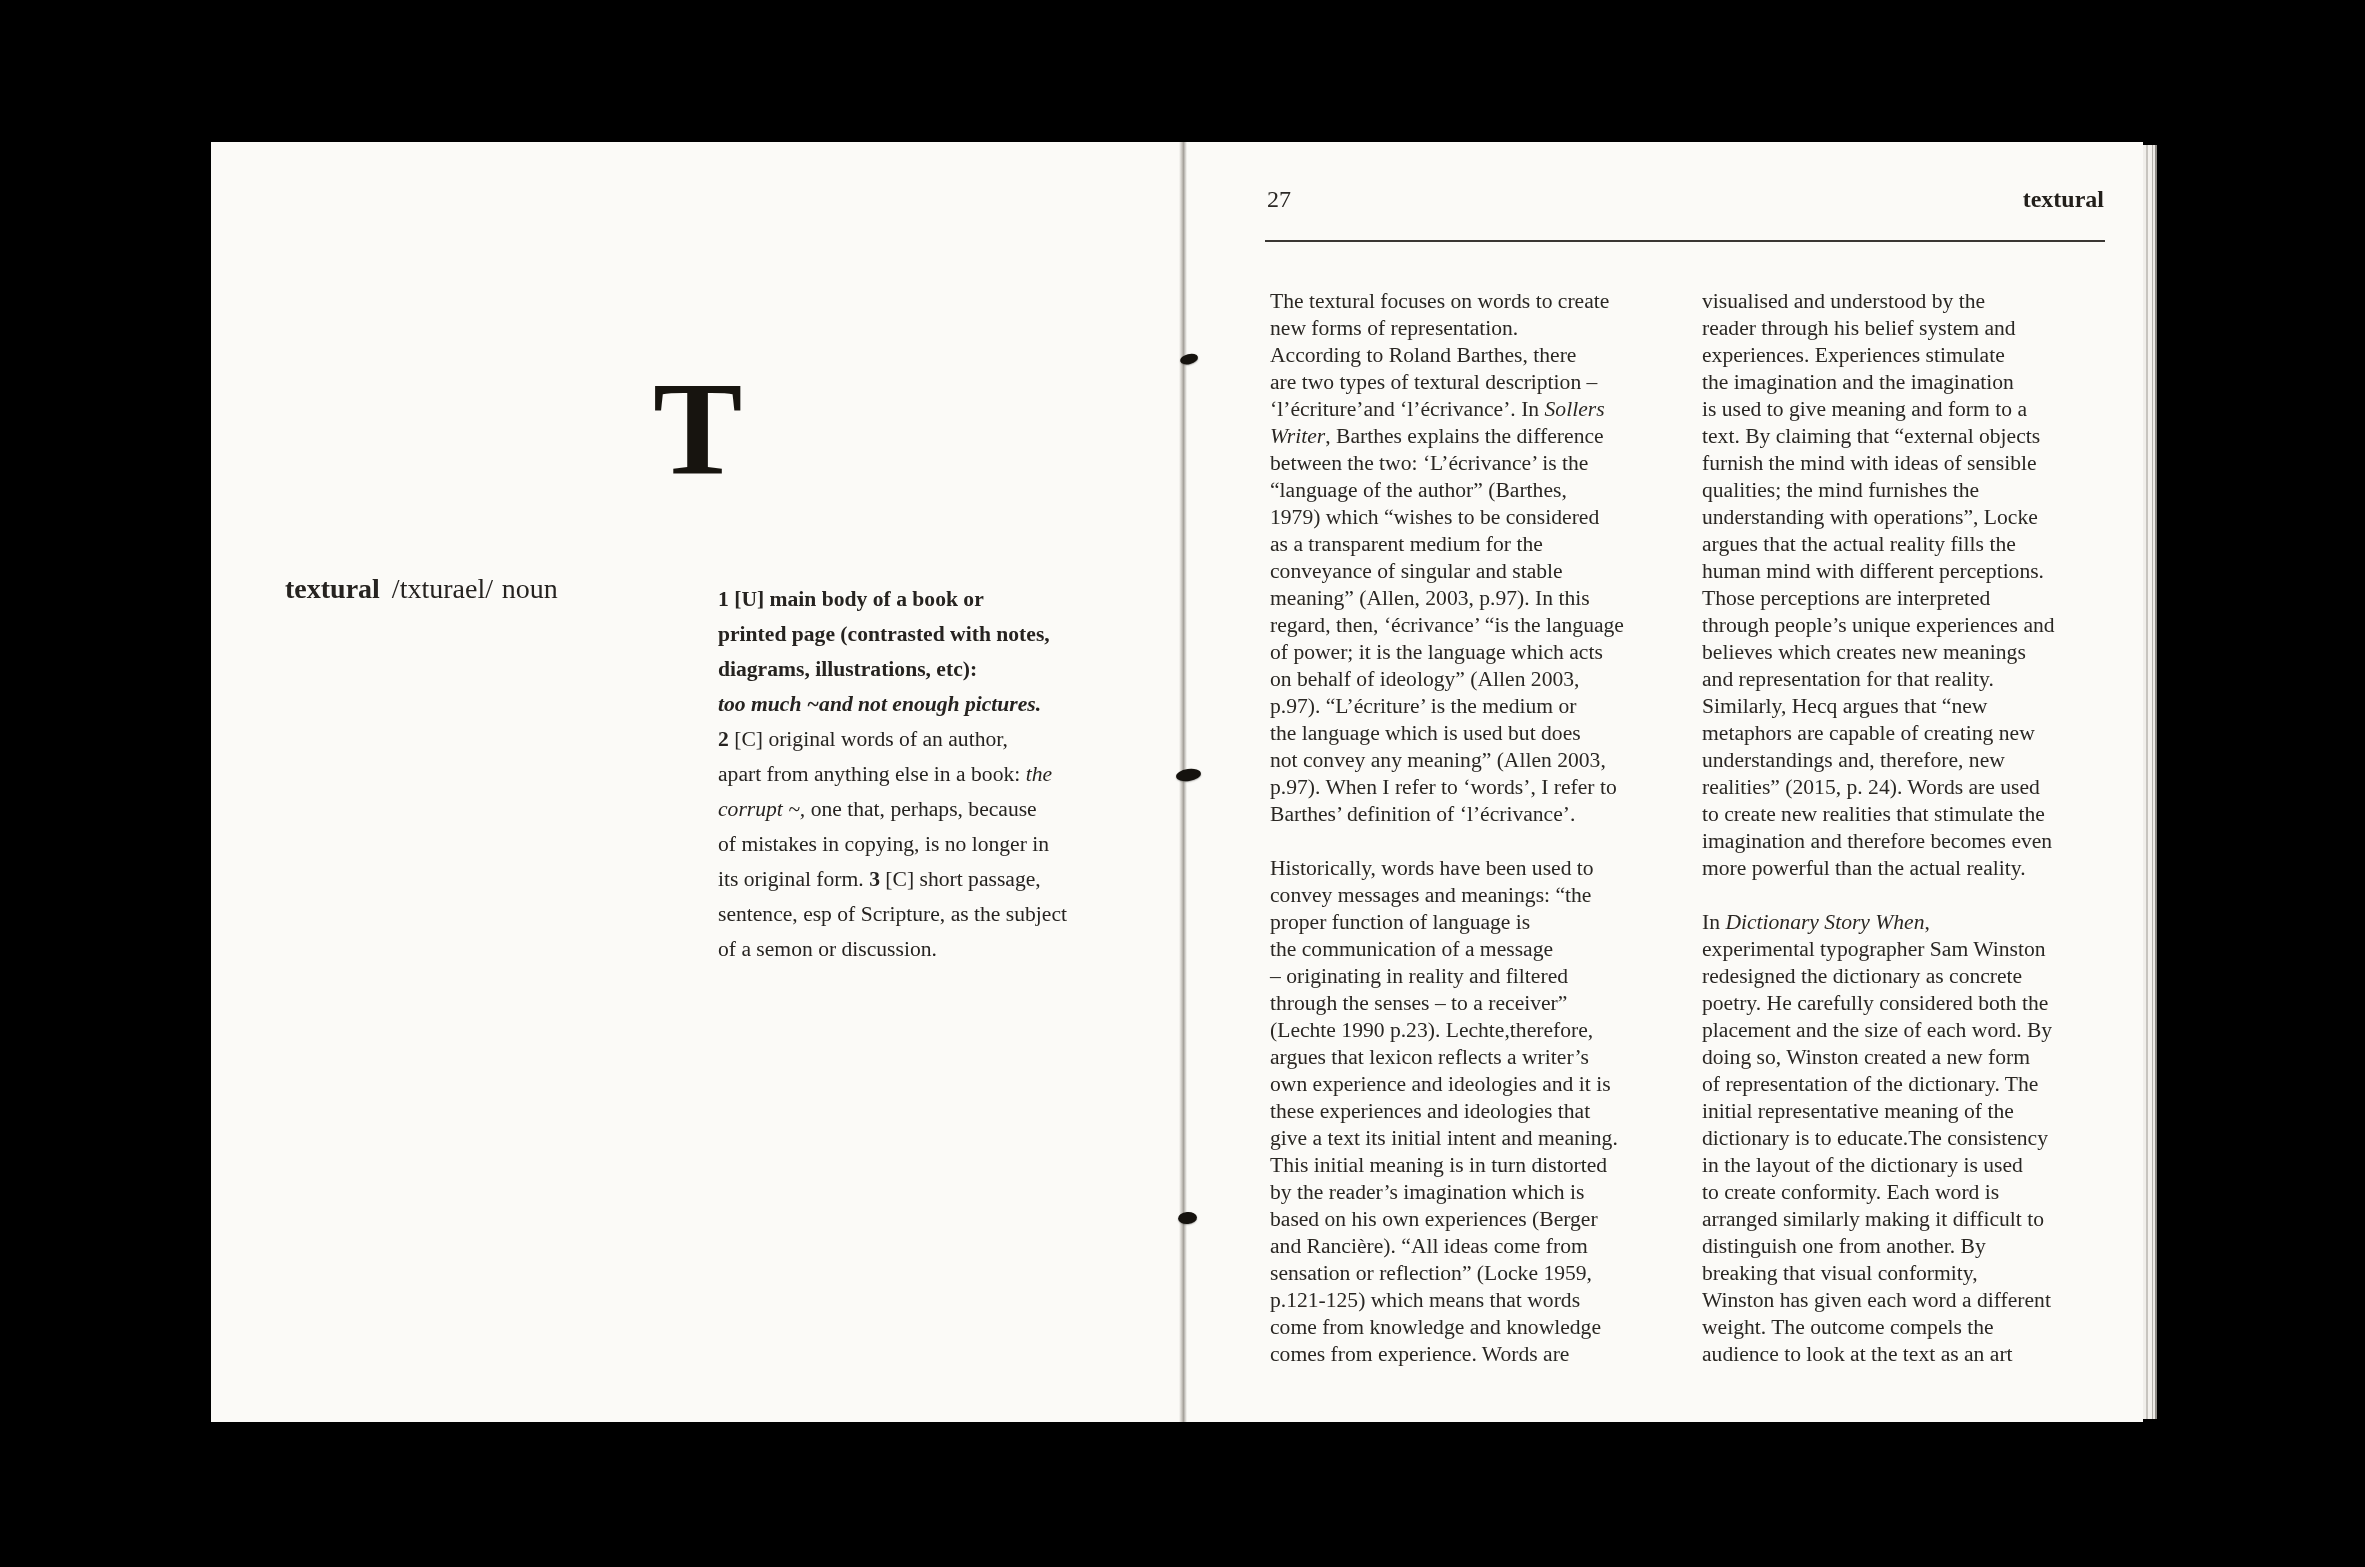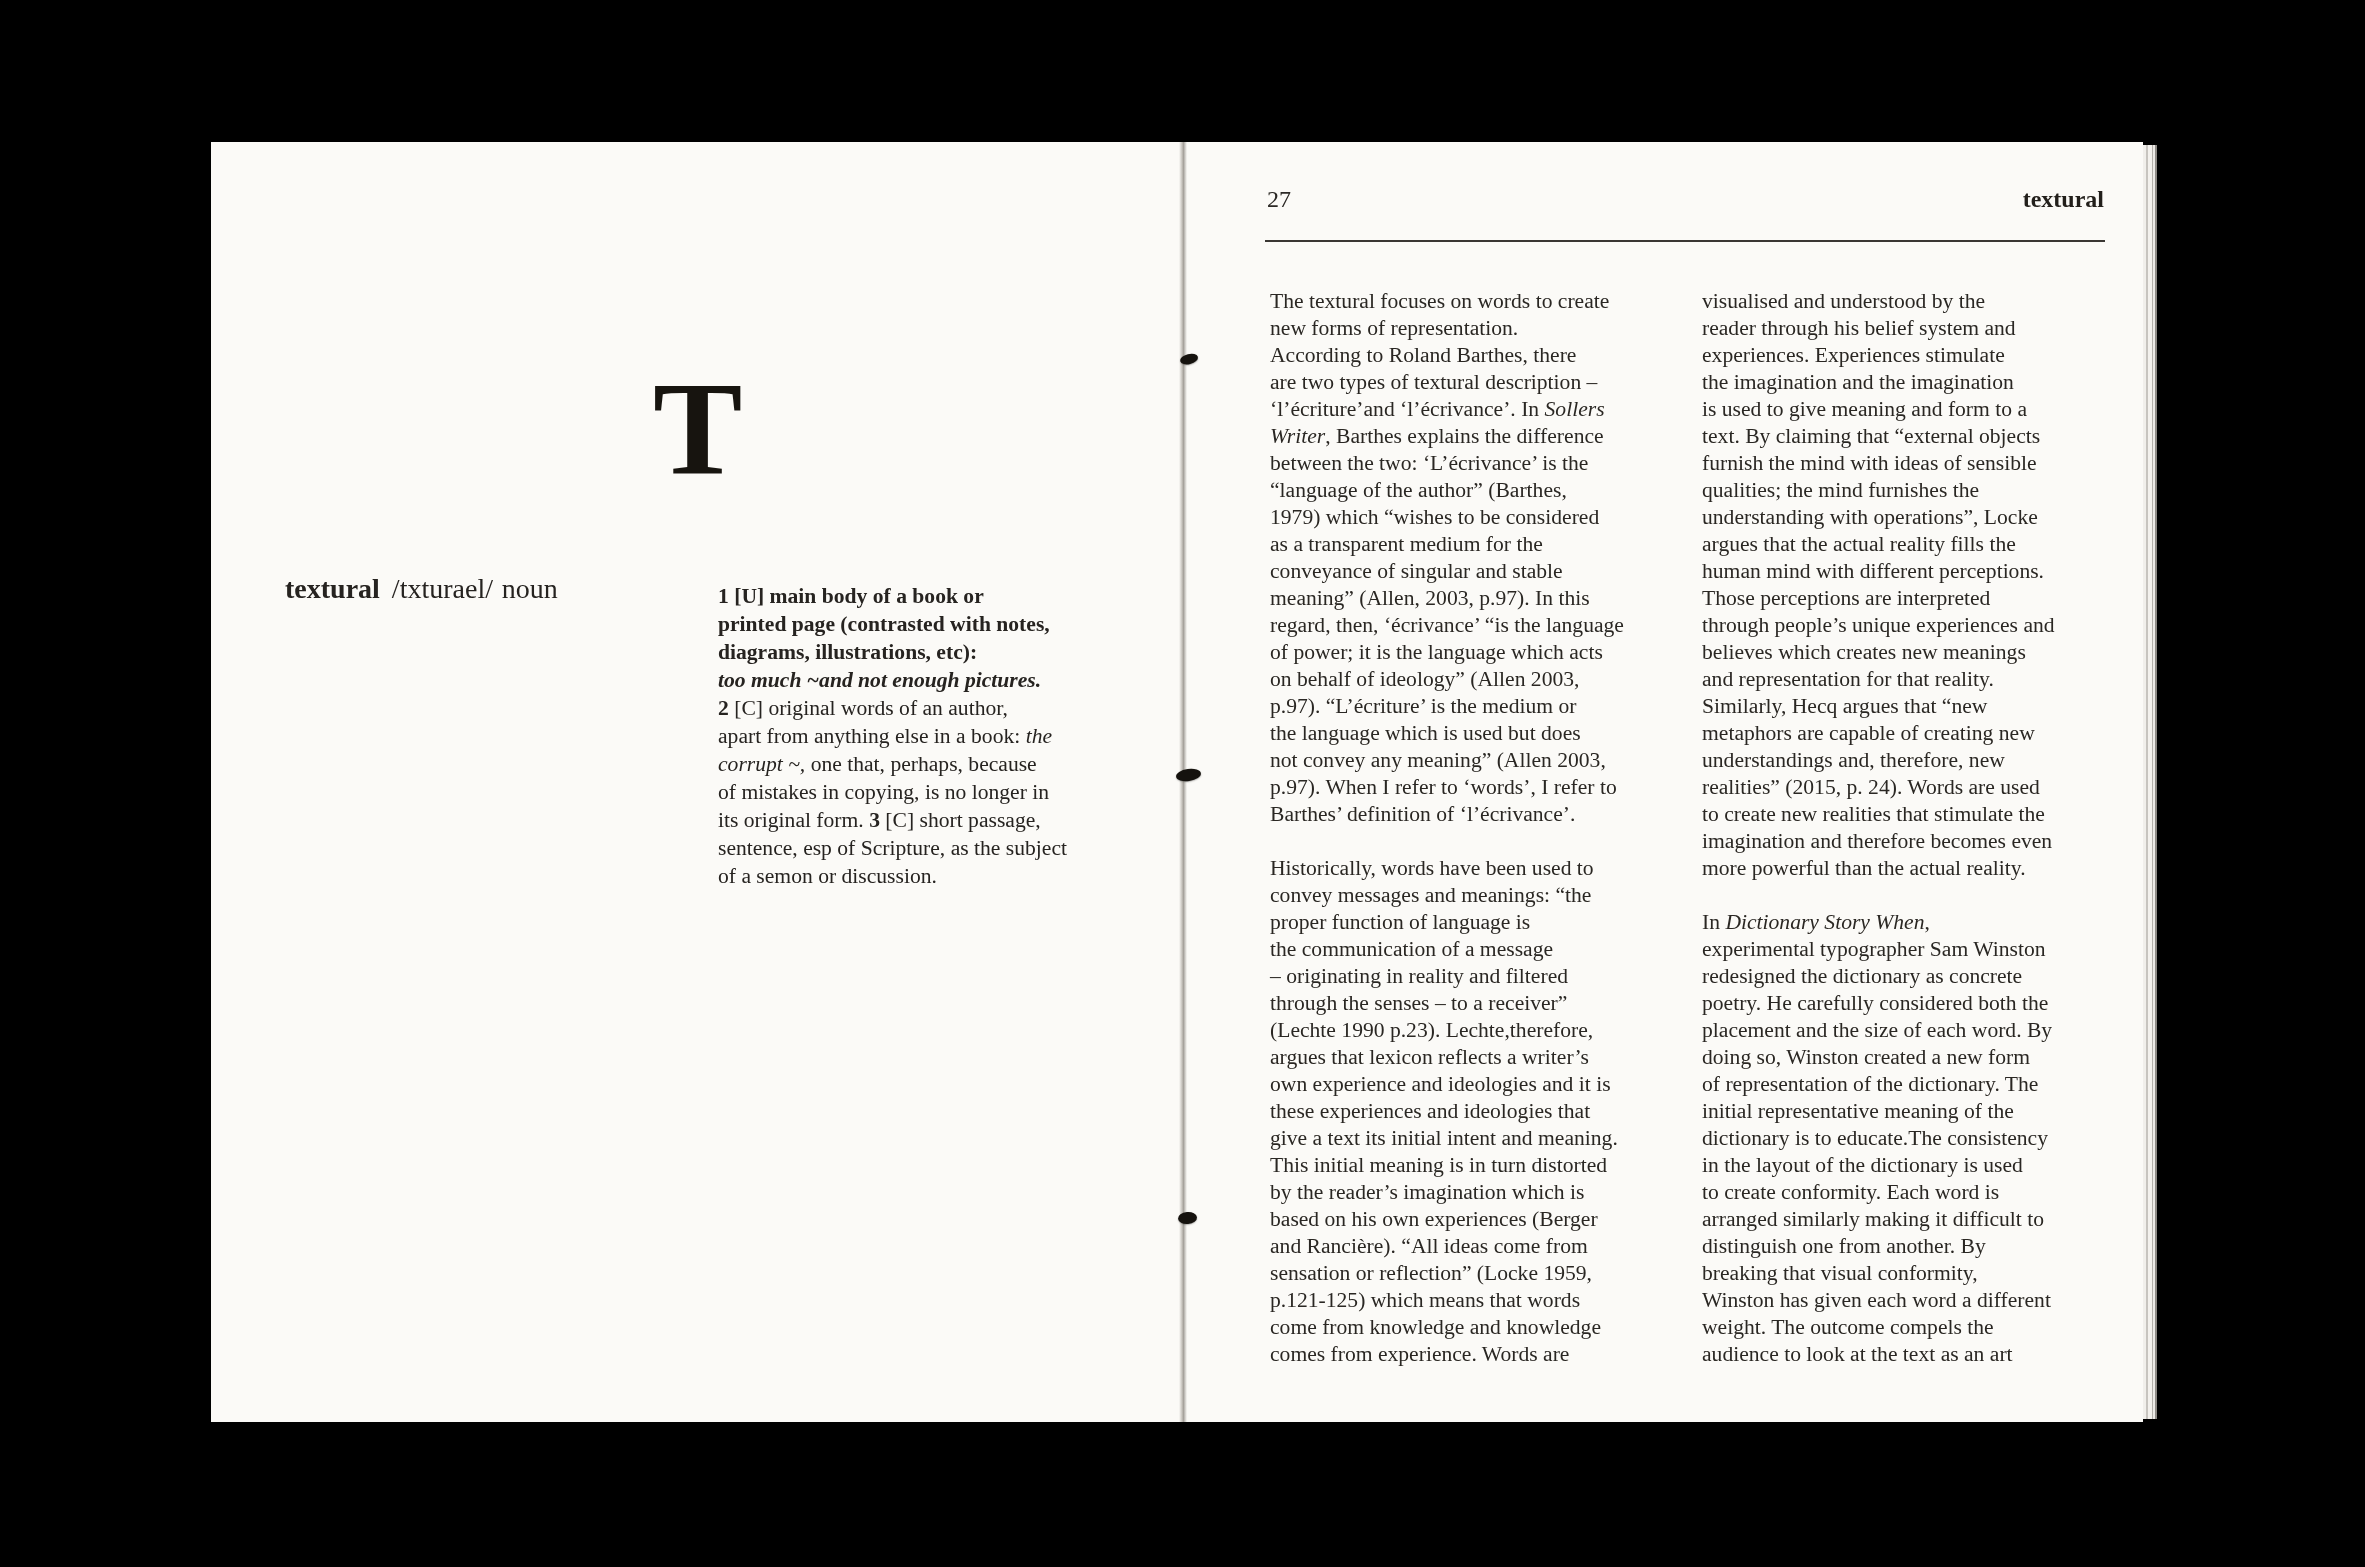--- a/index.html
+++ b/index.html
@@ -28,21 +28,21 @@
   }
   .entry {
     position: absolute; left: 74px; top: 434px;
     font-size: 28px; line-height: 26.4px; white-space: pre;
     color: #262320;
   }
   .entry .entry-word { font-weight: 700; margin-right: 12px; }
   .entry .entry-pron { margin-right: 8.8px; }
   .definition {
     position: absolute; left: 507px; top: 440px;
-    font-size: 21.6px; line-height: 28px;
+    font-size: 21.6px; line-height: 35px;
     white-space: pre-line; color: #262320;
   }
 
   
   .running-head {
     position: absolute; left: 83px; top: 44px; width: 837px;
     display: flex; justify-content: space-between; align-items: baseline;
     font-size: 24px; color: #2b2825;
   }
   .running-head .head-word { font-weight: 700; color: #221f1b; }

